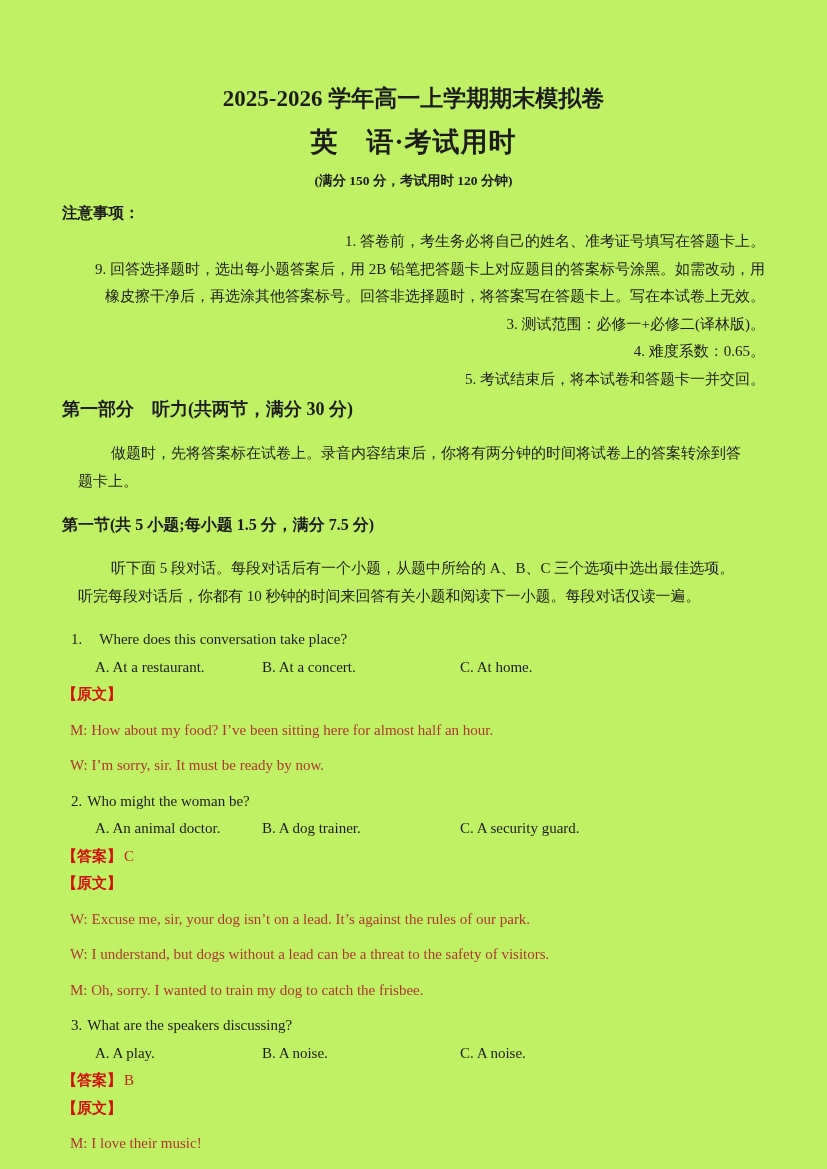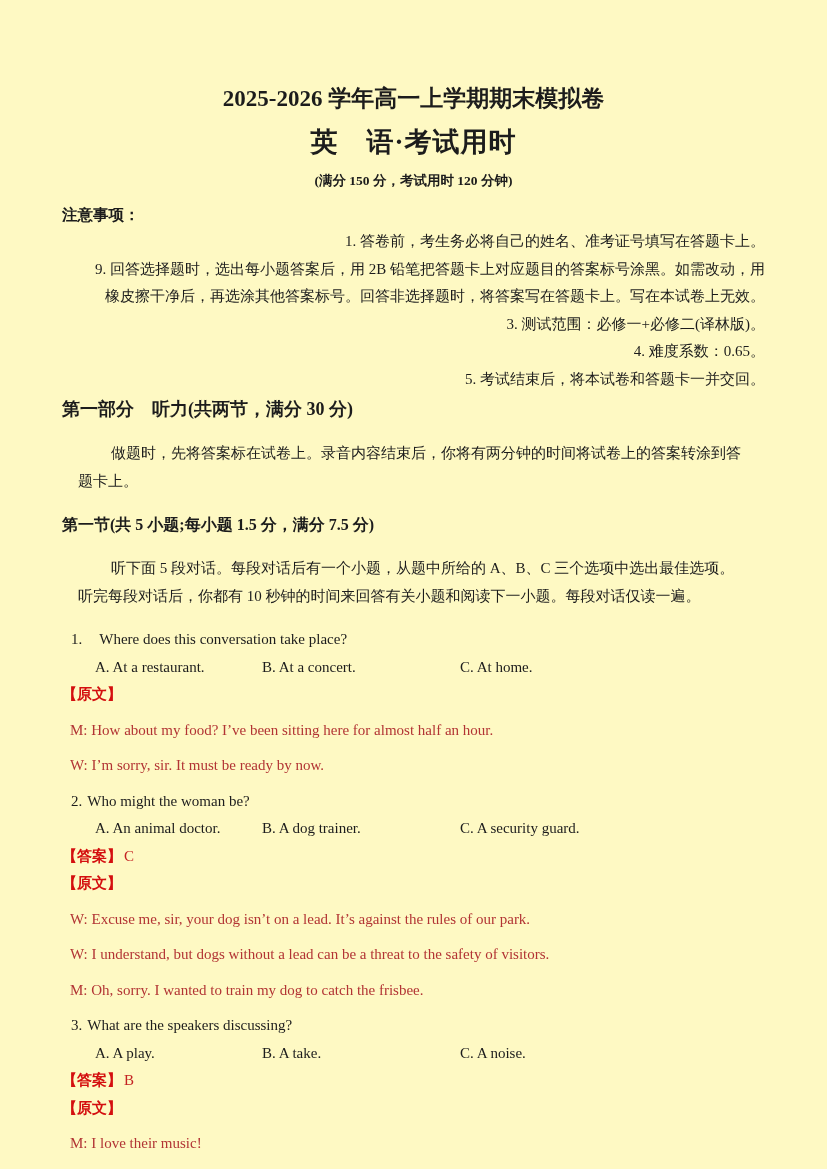--- a/index.html
+++ b/index.html
@@ -1,21 +1,21 @@
 <!DOCTYPE html>
 <html><head>
 <meta charset="utf-8">
 <style>
   html, body { margin: 0; padding: 0; background: #ffffff; }
   .page {
     position: relative;
     width: 827px;
     height: 1169px;
     margin: 0 auto;
-    background: #fef9c3;
+    background: #bef264;
     box-sizing: border-box;
     padding: 84px 62px 0 62px;
     color: #1c1c1c;
     font-family: "Liberation Serif", "DejaVu Serif", serif;
     overflow: hidden;
   }
   .doc-title {
     text-align: center;
     font-size: 23px;
     font-weight: bold;
@@ -35,20 +35,21 @@
     font-size: 13.5px;
     font-weight: bold;
     line-height: 18px;
     margin: 13px 0 0 0;
   }
   .notice-heading {
     font-size: 15.5px;
     font-weight: bold;
     line-height: 27px;
     margin: 11px 0 0 0;
+    font-family: Liberation Mono, monospace;
   }
   .notice-item {
     font-size: 15px;
     line-height: 27.5px;
     text-indent: 2.2em;
     margin: 0;
     text-align: right;
   }
   .part-heading {
     font-size: 18px;
@@ -166,21 +167,21 @@
     <p class="script-line">W: I understand, but dogs without a lead can be a threat to the safety of visitors.</p>
     <p class="script-line">M: Oh, sorry. I wanted to train my dog to catch the frisbee.</p>
   </div>
 
   <div class="question">
     <div class="q-stem-row q-gap-narrow">
       <span class="q-num">3.</span><span class="q-stem">What are the speakers discussing?</span>
     </div>
     <div class="options-row">
       <span class="opt-a">A. A play.</span>
-      <span class="opt-b">B. A take.</span>
+      <span class="opt-b">B. A noise.</span>
       <span class="opt-c">C. A noise.</span>
     </div>
     <div class="answer-row">
       <span class="bracket-marker">【答案】</span><span class="answer-letter">B</span>
     </div>
     <div class="script-marker-row">
       <span class="bracket-marker">【原文】</span>
     </div>
     <p class="script-line">M: I love their music!</p>
     <p class="script-line">W: I do too! I’m so happy to see them play live!</p>

